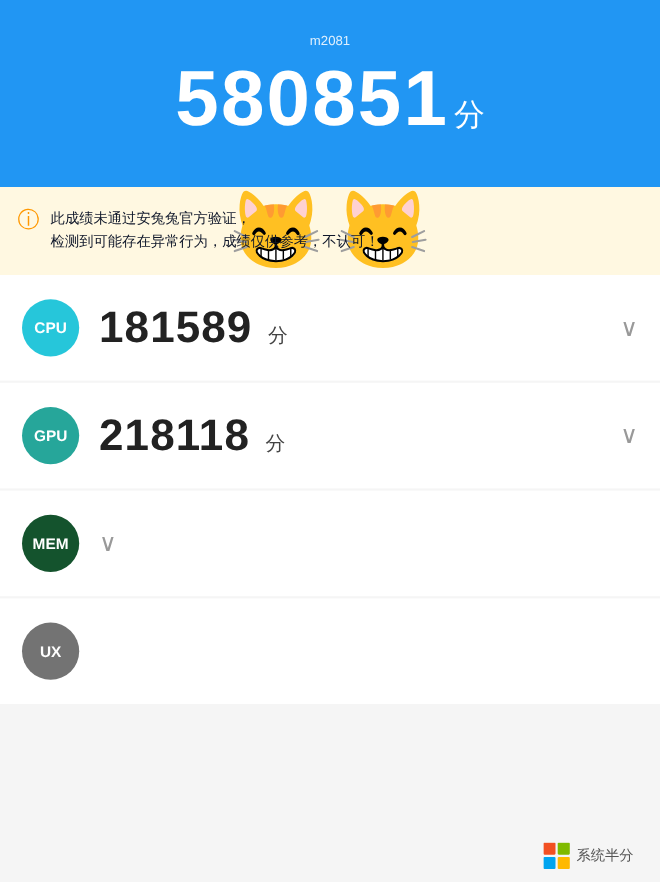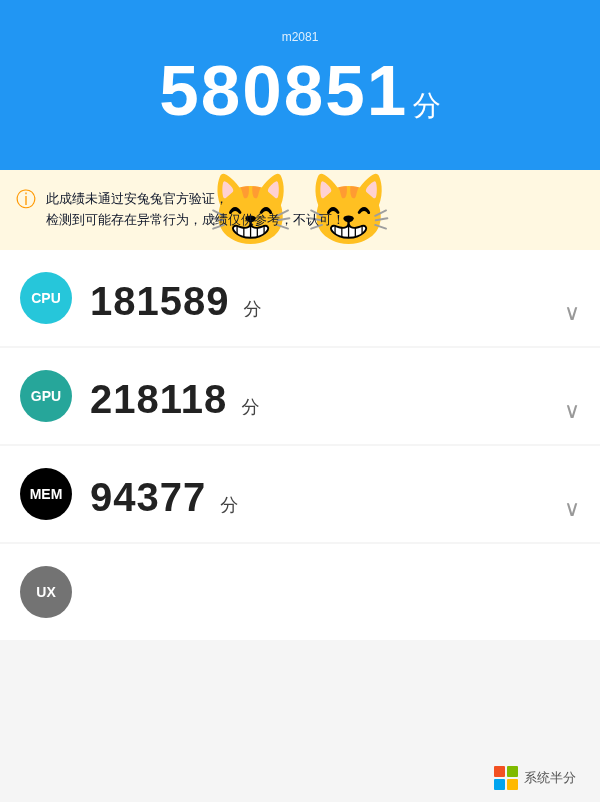--- a/index.html
+++ b/index.html
@@ -87,40 +87,40 @@
     .score-list {
       background: #f5f5f5;
       flex: 1;
     }
 
     .score-item {
       background: white;
       margin-bottom: 2px;
       padding: 22px 20px;
       display: flex;
-      align-items: flex-end;
+      align-items: center;
       gap: 18px;
     }
 
     .badge {
       width: 52px;
       height: 52px;
       border-radius: 50%;
       display: flex;
       align-items: center;
       justify-content: center;
       color: white;
       font-size: 14px;
       font-weight: bold;
       flex-shrink: 0;
     }
 
     .badge-cpu { background: #26C6DA; }
     .badge-gpu { background: #26A69A; }
-    .badge-mem { background: #000000; }
+    .badge-mem { background: #14532d; }
     .badge-ux  { background: #737373; }
 
     .item-score {
       flex: 1;
       font-size: 40px;
       font-weight: bold;
       color: #222;
       letter-spacing: 1px;
     }
 
@@ -206,24 +206,20 @@
     <div class="badge badge-gpu">GPU</div>
     <div class="item-score">
       <span>218118</span>
       <span class="unit">分</span>
     </div>
     <div class="chevron">∨</div>
   </div>
 
   <div class="score-item">
     <div class="badge badge-mem">MEM</div>
-    <div class="item-score">
-      <span>94377</span>
-      <span class="unit">分</span>
-    </div>
     <div class="chevron">∨</div>
   </div>
 
   <div class="score-item">
     <div class="badge badge-ux">UX</div>
   </div>
 
 </div>
 
 <div class="watermark">

